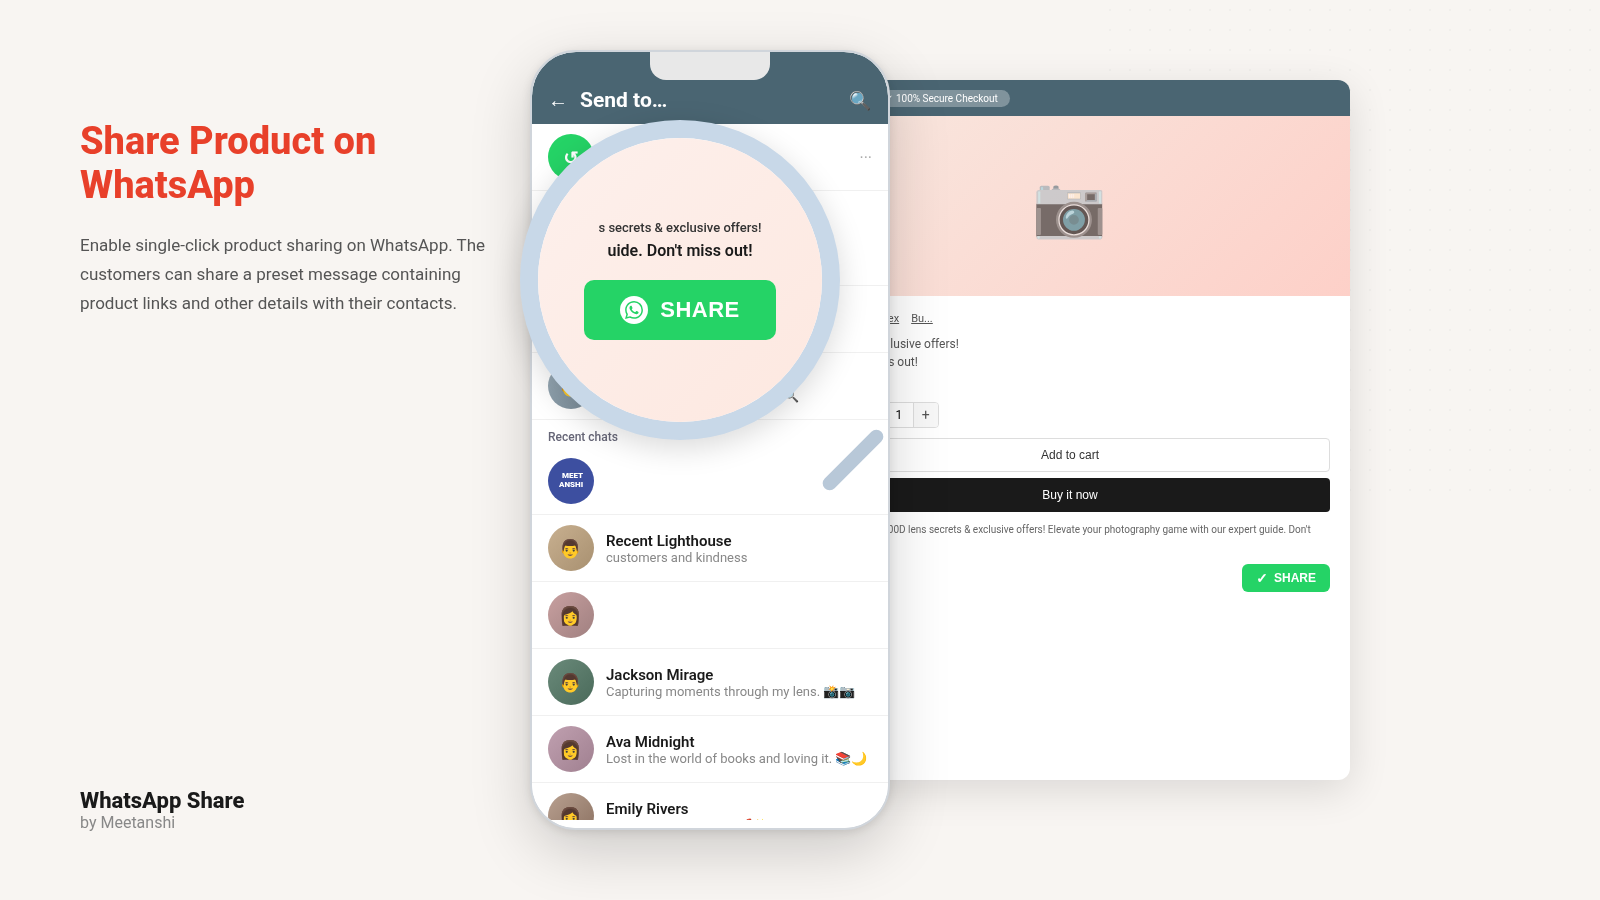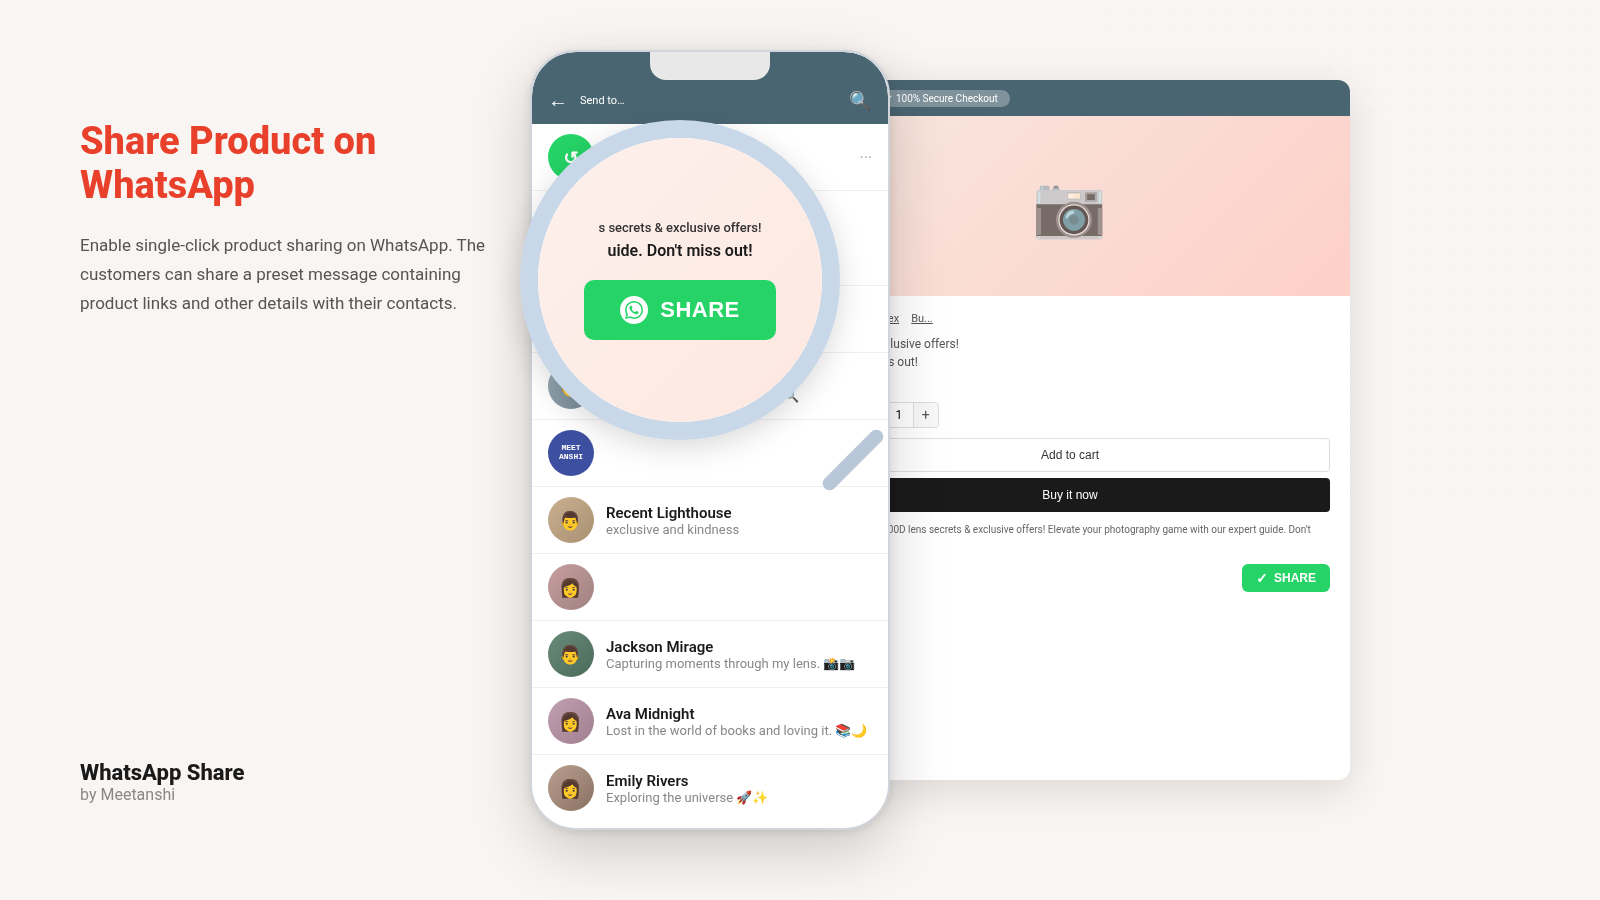--- a/index.html
+++ b/index.html
@@ -43,21 +43,21 @@
       font-size: 17px;
       color: #555;
       line-height: 1.7;
       margin-bottom: 0;
     }
 
     
     .bottom-branding {
       position: absolute;
       left: 80px;
-      bottom: 96px;
+      bottom: 68px;
     }
 
     .brand-title {
       font-size: 22px;
       font-weight: 800;
       color: #1a1a1a;
     }
 
     .brand-sub {
       font-size: 16px;
@@ -119,22 +119,22 @@
 
     .wa-back-btn {
       color: #fff;
       font-size: 20px;
       cursor: pointer;
     }
 
     .wa-title {
       flex: 1;
       color: #fff;
-      font-size: 11px;
-      font-weight: 400;
+      font-size: 21px;
+      font-weight: 700;
     }
 
     .wa-search-btn {
       color: #fff;
       font-size: 18px;
     }
 
     
     .contact-list {
       background: #fff;
@@ -479,23 +479,22 @@
       border-radius: 7px;
       transform: rotate(45deg);
       z-index: 19;
     }
 
     
     .meetanshi-logo {
       font-size: 8px;
       font-weight: 900;
       color: #fff;
-      text-align: center;
+      text-align: right;
       line-height: 1.1;
-      font-family: Liberation Mono, monospace;
     }
   </style>
 </head>
 <body>
 
 <div class="bg-decoration"></div>
 
 <div class="left-section">
   <h1 class="main-title">Share Product on WhatsApp</h1>
   <p class="description">Enable single-click product sharing on WhatsApp. The customers can share a preset message containing product links and other details with their contacts.</p>
@@ -613,34 +612,35 @@
         <div class="contact-item">
           <div class="avatar av-ethan">
             <div class="avatar-face">👨</div>
           </div>
           <div class="contact-info">
             <div class="contact-name">Ethan Enigma</div>
             <div class="contact-status">Embracing life with a smile. 😁🔍</div>
           </div>
         </div>
 
+        <div class="section-label">Recent chats</div>
 
         <div class="contact-item">
           <div class="avatar av-meetanshi">
             <div class="meetanshi-logo">MEET<br>ANSHI</div>
           </div>
         </div>
 
         <div class="contact-item">
           <div class="avatar av-aiden">
             <div class="avatar-face">👨</div>
           </div>
           <div class="contact-info">
             <div class="contact-name">Recent Lighthouse</div>
-            <div class="contact-status">exclusive and kindness</div>
+            <div class="contact-status">customers and kindness</div>
           </div>
         </div>
 
         <div class="contact-item">
           <div class="avatar av-sophia">
             <div class="avatar-face">👩</div>
           </div>
         </div>
 
         <div class="contact-item">

